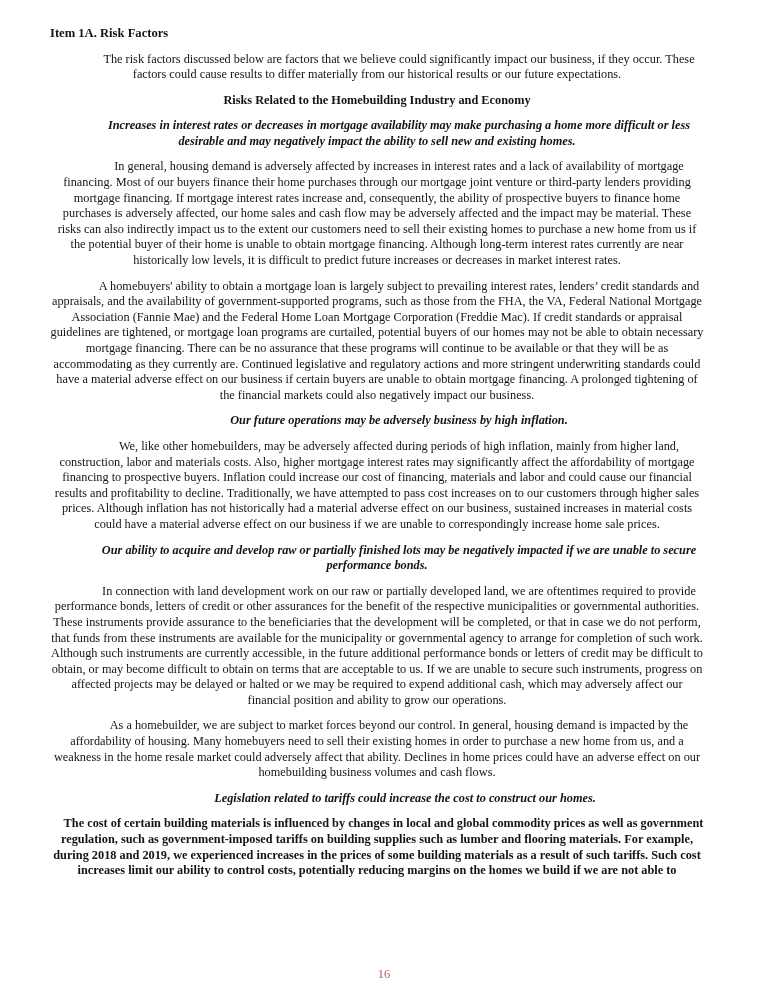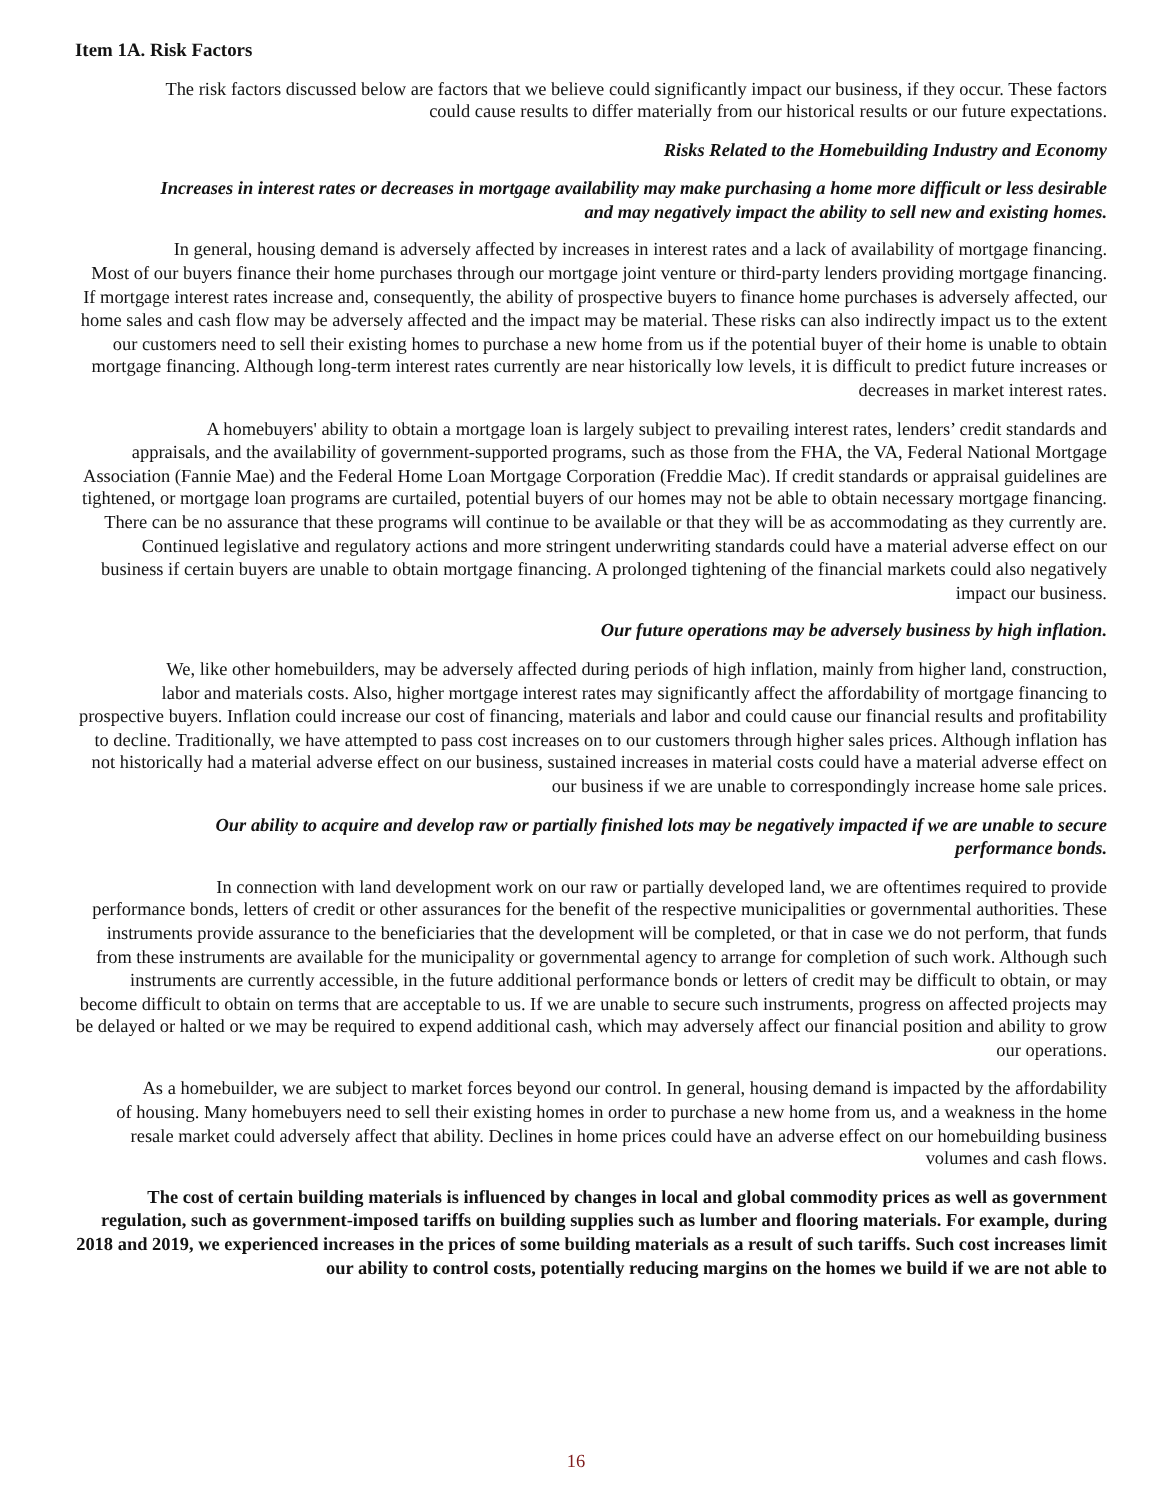--- a/index.html
+++ b/index.html
@@ -9,42 +9,41 @@
   }
   body {
     width: 768px;
     height: 1000px;
     position: relative;
     font-family: "Liberation Serif", "DejaVu Serif", serif;
     color: #141414;
     overflow: hidden;
   }
   .page {
-    padding: 26px 30px 0 50px;
+    padding: 26px 64px 0 50px;
     box-sizing: border-box;
     width: 768px;
   }
   .doc-title {
     font-size: 12.6px;
     font-weight: bold;
     line-height: 15.5px;
     margin: 0 0 0 0;
   }
   .para, .risk-heading, .section-heading {
     font-size: 12.3px;
     line-height: 15.6px;
     margin: 10px 0 0 0;
-    text-align: right;
+    text-align: center;
   }
   .para {
     text-indent: 44px;
   }
   .section-heading {
     font-weight: bold;
-    font-style: italic;
     text-indent: 0;
   }
   .risk-heading {
     font-weight: bold;
     font-style: italic;
     text-indent: 44px;
   }
   .risk-heading.extra-indent {
     text-indent: 56px;
   }
@@ -52,21 +51,21 @@
     text-indent: 13px;
     font-weight: bold;
   }
   .page-number {
     position: absolute;
     left: 0;
     right: 0;
     bottom: 18px;
     text-align: center;
     font-size: 12.3px;
-    color: #7f1d1d;
+    color: #ef4444;
   }
 </style>
 </head>
 <body>
 
 <div class="page">
   <h1 class="doc-title">Item 1A. Risk Factors</h1>
 
   <p class="para">The risk factors discussed below are factors that we believe could significantly impact our business, if they occur. These factors could cause results to differ materially from our historical results or our future expectations.</p>
 
@@ -82,17 +81,18 @@
 
   <p class="para">We, like other homebuilders, may be adversely affected during periods of high inflation, mainly from higher land, construction, labor and materials costs. Also, higher mortgage interest rates may significantly affect the affordability of mortgage financing to prospective buyers. Inflation could increase our cost of financing, materials and labor and could cause our financial results and profitability to decline. Traditionally, we have attempted to pass cost increases on to our customers through higher sales prices. Although inflation has not historically had a material adverse effect on our business, sustained increases in material costs could have a material adverse effect on our business if we are unable to correspondingly increase home sale prices.</p>
 
   <h3 class="risk-heading">Our ability to acquire and develop raw or partially finished lots may be negatively impacted if we are unable to secure performance bonds.</h3>
 
   <p class="para">In connection with land development work on our raw or partially developed land, we are oftentimes required to provide performance bonds, letters of credit or other assurances for the benefit of the respective municipalities or governmental authorities. These instruments provide assurance to the beneficiaries that the development will be completed, or that in case we do not perform, that funds from these instruments are available for the municipality or governmental agency to arrange for completion of such work. Although such instruments are currently accessible, in the future additional performance bonds or letters of credit may be difficult to obtain, or may become difficult to obtain on terms that are acceptable to us. If we are unable to secure such instruments, progress on affected projects may be delayed or halted or we may be required to expend additional cash, which may adversely affect our financial position and ability to grow our operations.</p>
 
 
   <p class="para">As a homebuilder, we are subject to market forces beyond our control. In general, housing demand is impacted by the affordability of housing. Many homebuyers need to sell their existing homes in order to purchase a new home from us, and a weakness in the home resale market could adversely affect that ability. Declines in home prices could have an adverse effect on our homebuilding business volumes and cash flows.</p>
 
+  <h3 class="risk-heading extra-indent">Legislation related to tariffs could increase the cost to construct our homes.</h3>
 
   <p class="para small-indent">The cost of certain building materials is influenced by changes in local and global commodity prices as well as government regulation, such as government-imposed tariffs on building supplies such as lumber and flooring materials. For example, during 2018 and 2019, we experienced increases in the prices of some building materials as a result of such tariffs. Such cost increases limit our ability to control costs, potentially reducing margins on the homes we build if we are not able to</p>
 </div>
 
 <div class="page-number">16</div>
 
 </body></html>

